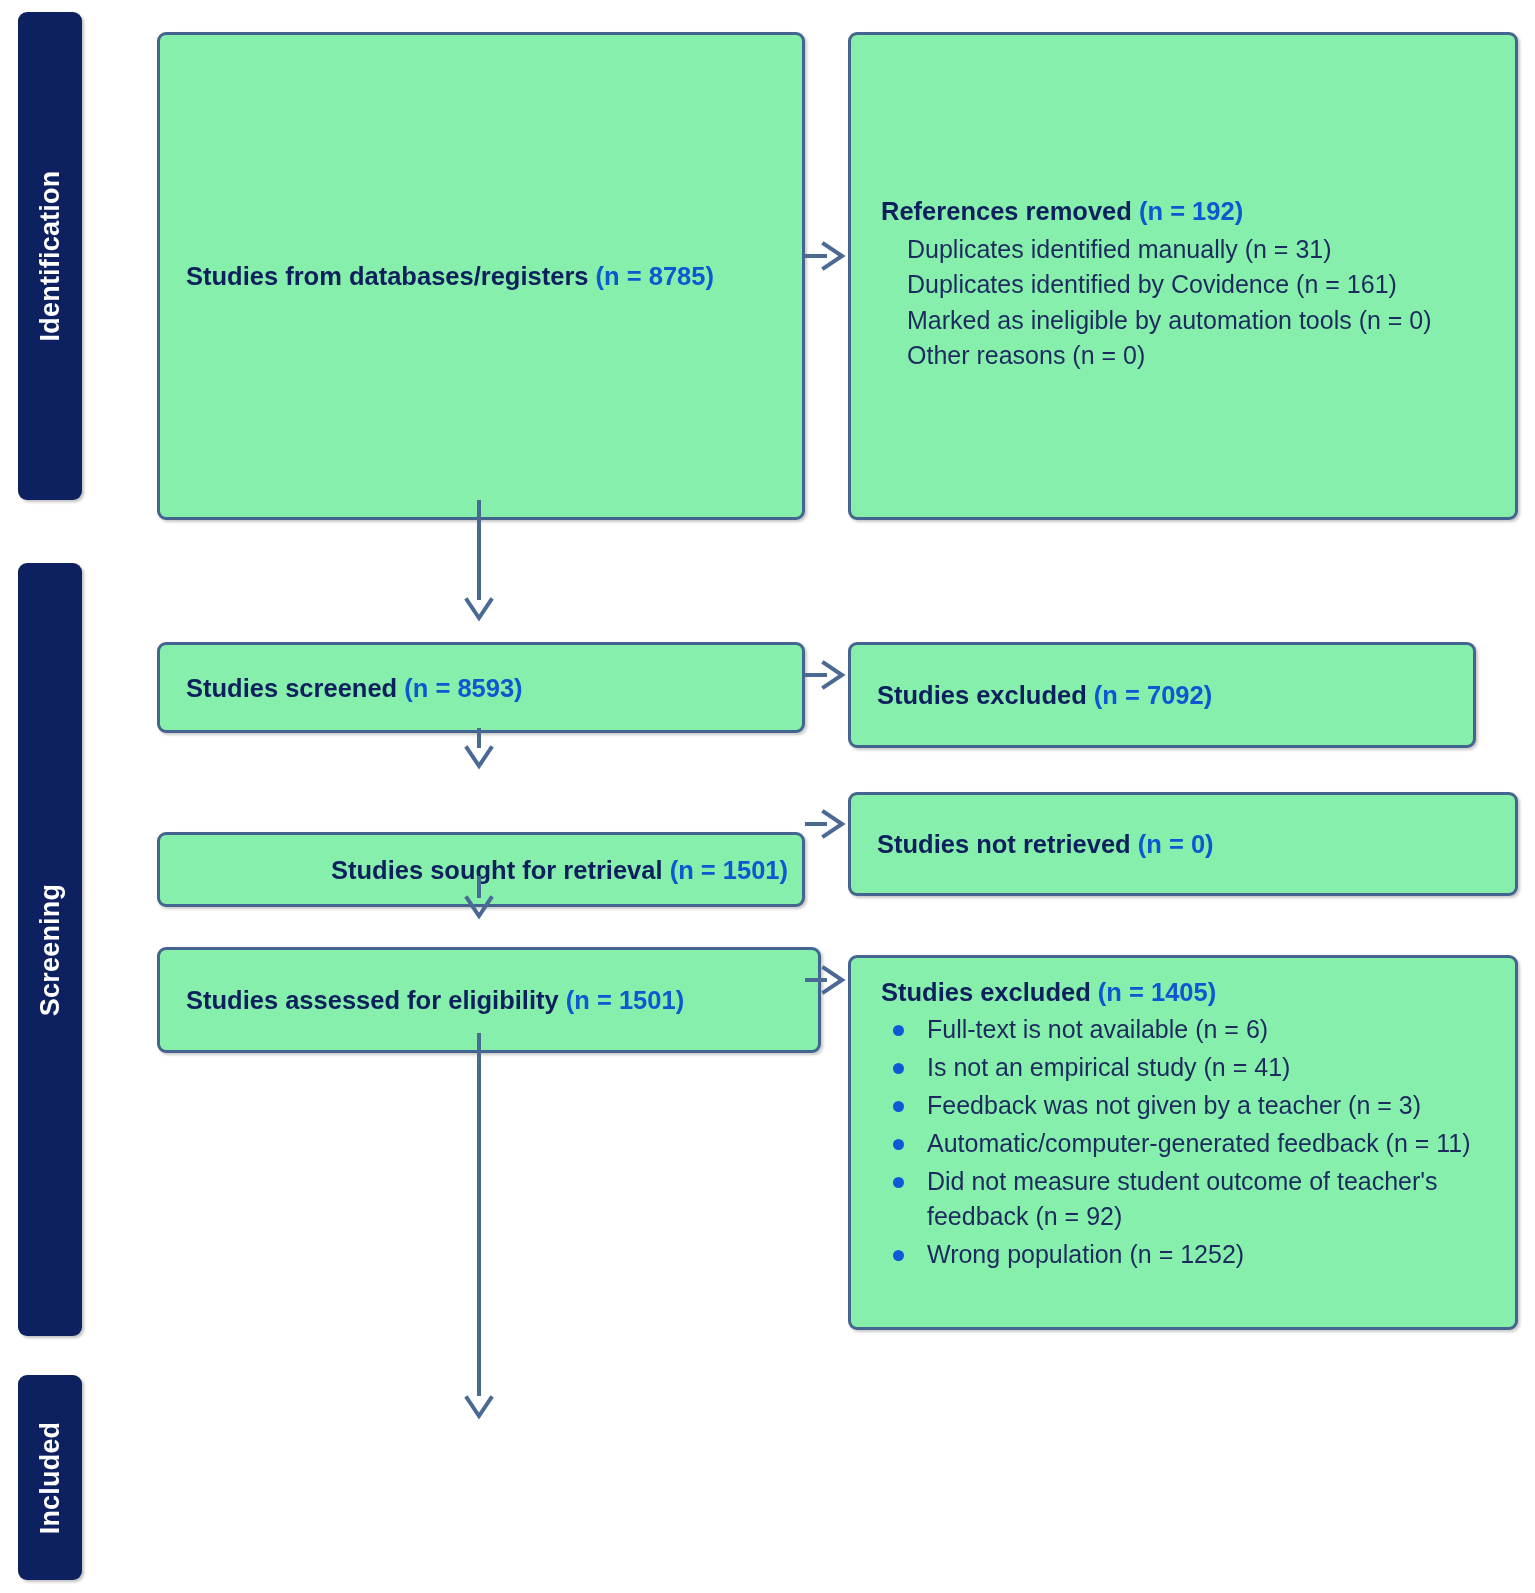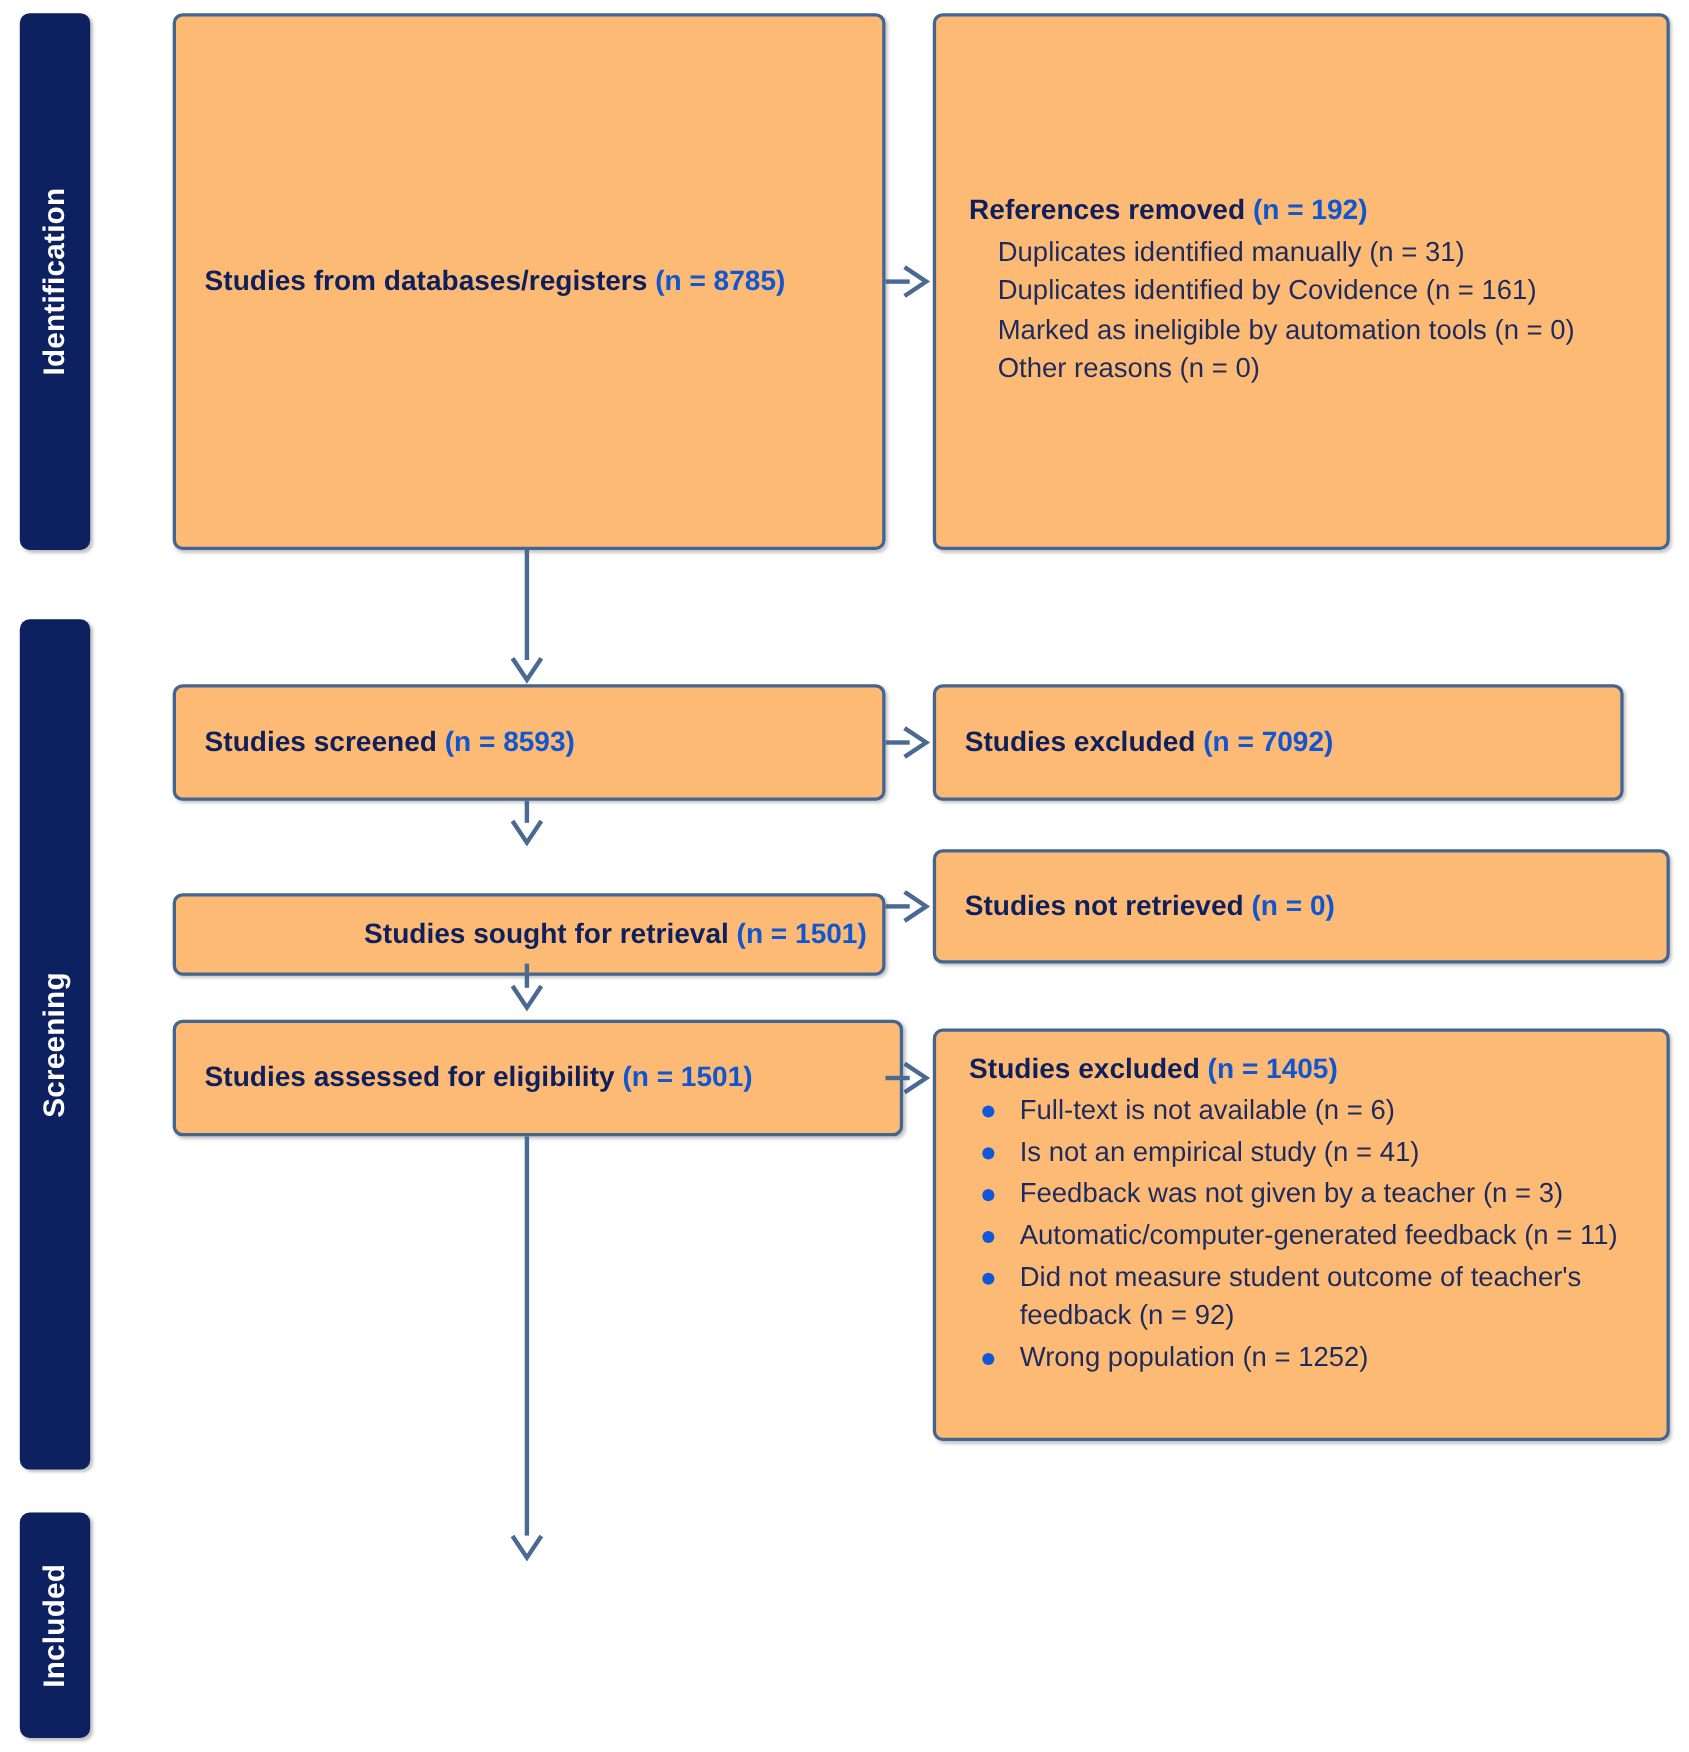--- a/index.html
+++ b/index.html
@@ -35,24 +35,25 @@
     font-size: 27px;
     font-weight: bold;
     letter-spacing: 0.2px;
     font-family: "Liberation Sans", sans-serif;
   }
 
   
   .flow-box {
     position: absolute;
     box-sizing: border-box;
-    background: #fdba74;
+    background: #86efac;
     border: 3px solid #44658f;
     border-radius: 9px;
     box-shadow: 2px 2px 3px rgba(0,0,0,0.22);
+    margin-top: 20px;
   }
   .box-inner {
     position: absolute;
     left: 26px;
     right: 14px;
     top: 50%;
     transform: translateY(-50%);
   }
   .box-inner.top-aligned {
     top: 22px;
@@ -193,21 +194,21 @@
 
   <div class="conn">
     <div class="v-line" style="left:477px; top:500px; width:4px; height:100px;"></div>
     <div class="arrow-down" style="left:462px; top:594px;">
       <svg width="34" height="30" viewBox="0 0 34 30">
         <polyline points="5,6 17,24 29,6" fill="none" stroke="#4a6a93" stroke-width="4" stroke-linecap="square" stroke-linejoin="miter"></polyline>
       </svg>
     </div>
   </div>
 
-  <div class="flow-box" style="left:157px; top:622px; width:648px; height:106px;">
+  <div class="flow-box" style="left:157px; top:622px; width:648px; height:91px;">
     <div class="box-inner">
       <div class="title-line">
         <span>Studies screened</span>
         <span class="count">(n = 8593)</span>
       </div>
     </div>
   </div>
 
   <div class="flow-box" style="left:848px; top:622px; width:628px; height:106px;">
     <div class="box-inner">

